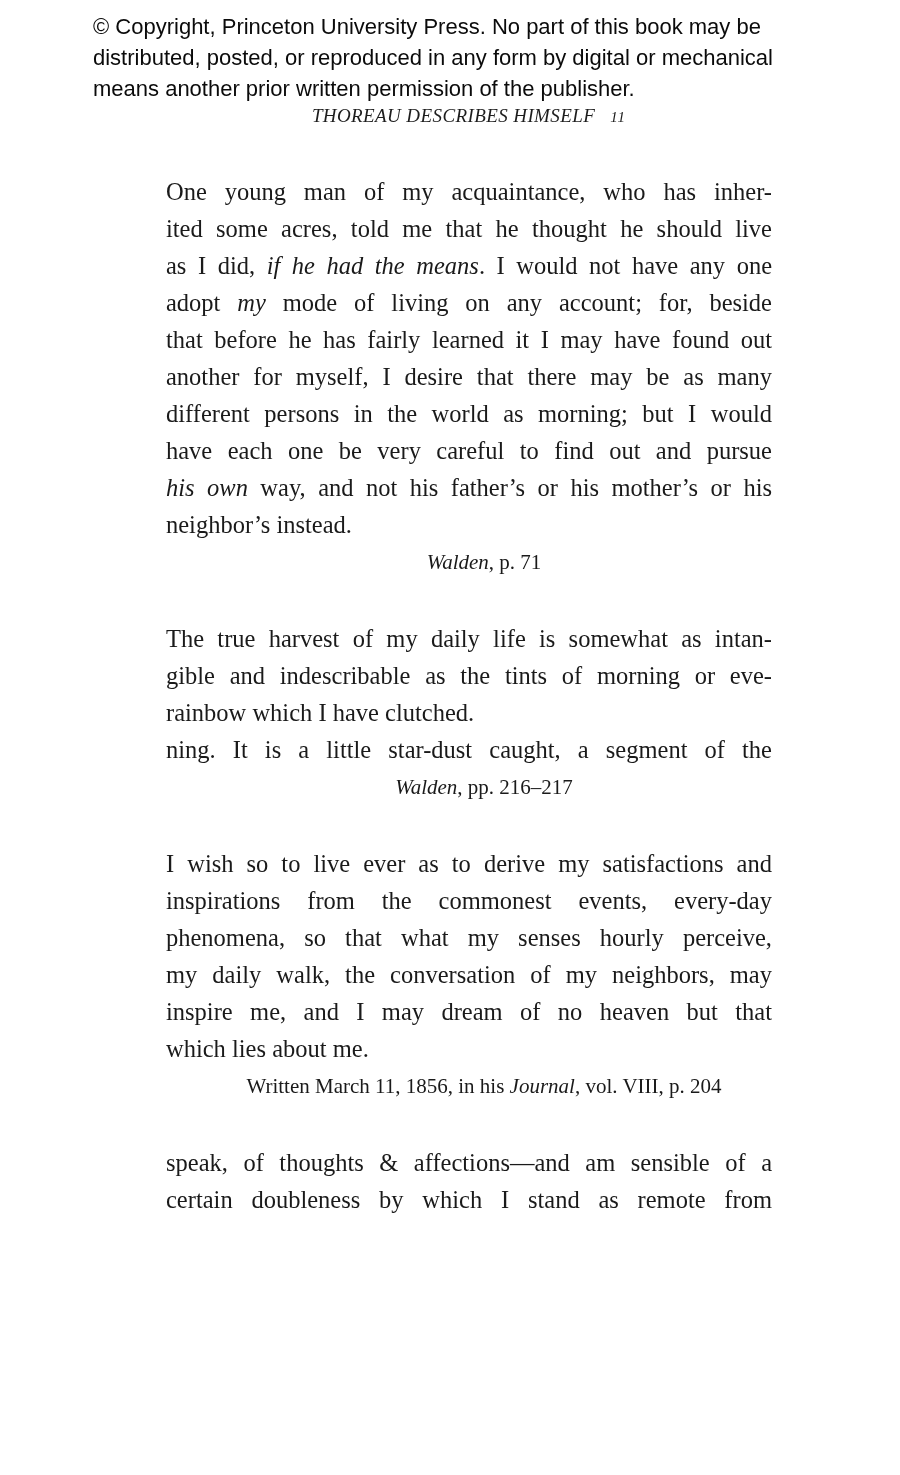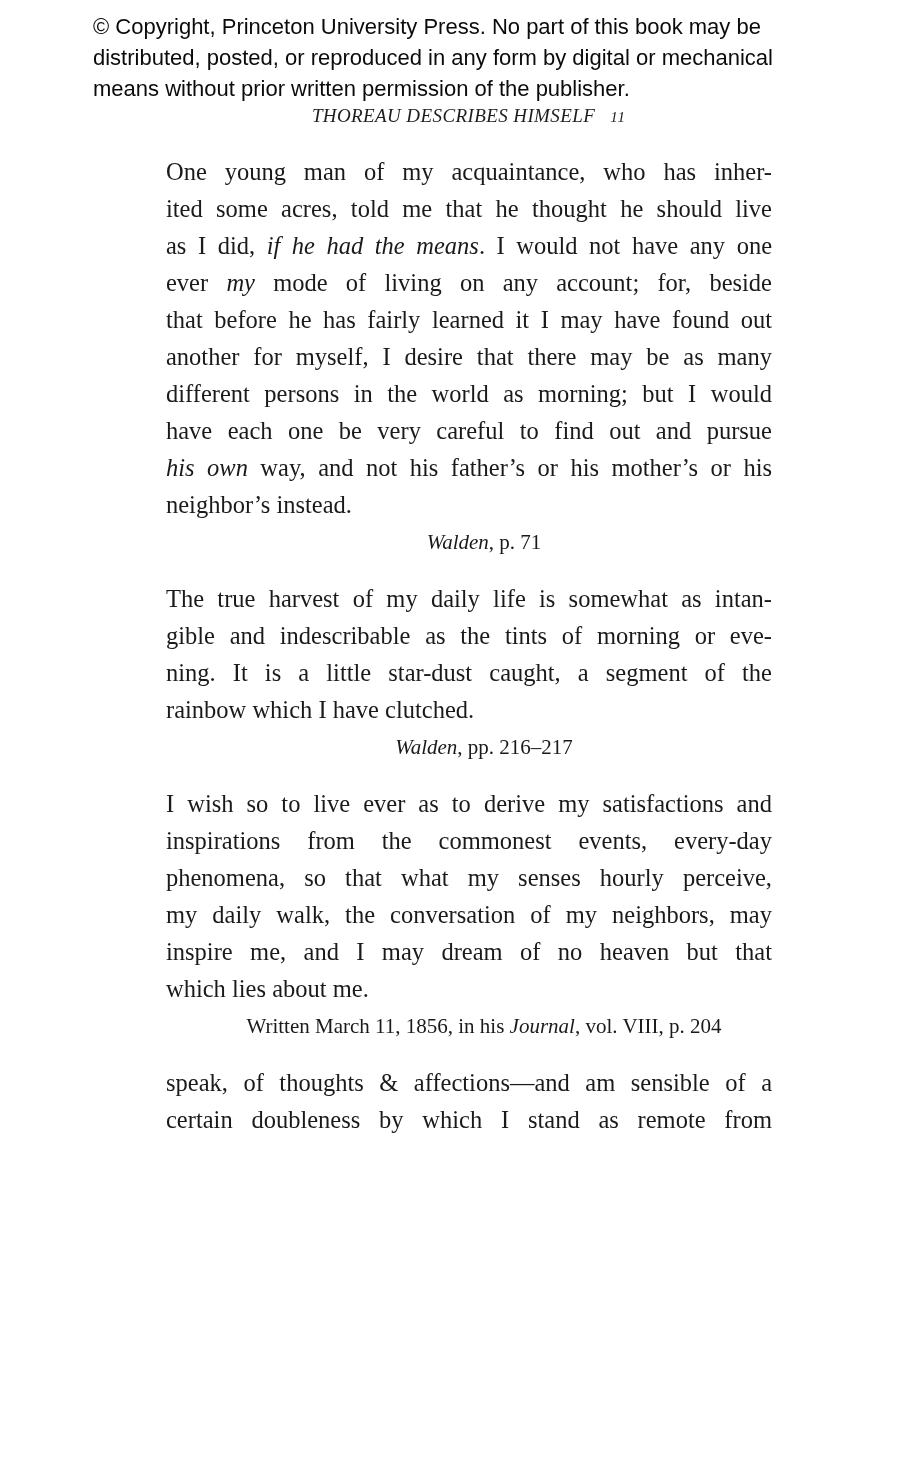--- a/index.html
+++ b/index.html
@@ -38,21 +38,21 @@
     text-align: right;
   }
   .quotes {
     margin-left: 166px;
     width: 606px;
     font-family: "Liberation Serif", serif;
     font-size: 24.5px;
     line-height: 37px;
     color: #1a1a1a;
   }
-  .quote-paragraph { margin-top: 24px; }
+  .quote-paragraph { margin-top: 44px; }
   .quote-paragraph:first-child { }
   .quote-line {
     text-align: justify;
     text-align-last: justify;
   }
   .quote-line.last { text-align-last: left; }
   .quote-citation {
     margin-top: 5px;
     padding-left: 30px;
     font-size: 21px;
@@ -74,46 +74,46 @@
   }
 </style>
 </head>
 <body>
 
 <div class="page">
 
   <div class="copyright">
     <div>© Copyright, Princeton University Press. No part of this book may be</div>
     <div>distributed, posted, or reproduced in any form by digital or mechanical</div>
-    <div>means without prior written permission of the publisher.</div>
+    <div>means another prior written permission of the publisher.</div>
   </div>
 
   <div class="running-head">
     <span>THOREAU DESCRIBES HIMSELF</span><span class="pagenum">11</span>
   </div>
 
   <div class="quotes">
       <div class="quote-paragraph">
         <div class="quote-line"><span>One young man of my acquaintance, who has inher-</span></div>
         <div class="quote-line"><span>ited some acres, told me that he thought he should live</span></div>
         <div class="quote-line"><span>as I did, </span><span class="it">if he had the means</span><span>. I would not have any one</span></div>
-        <div class="quote-line"><span>ever </span><span class="it">my</span><span> mode of living on any account; for, beside</span></div>
+        <div class="quote-line"><span>adopt </span><span class="it">my</span><span> mode of living on any account; for, beside</span></div>
         <div class="quote-line"><span>that before he has fairly learned it I may have found out</span></div>
         <div class="quote-line"><span>another for myself, I desire that there may be as many</span></div>
         <div class="quote-line"><span>different persons in the world as morning; but I would</span></div>
         <div class="quote-line"><span>have each one be very careful to find out and pursue</span></div>
         <div class="quote-line"><span class="it">his own</span><span> way, and not his father’s or his mother’s or his</span></div>
         <div class="quote-line last"><span>neighbor’s instead.</span></div>
       </div>
       <div class="quote-citation"><span class="it">Walden</span><span>, p. 71</span></div>
       <div class="quote-paragraph">
         <div class="quote-line"><span>The true harvest of my daily life is somewhat as intan-</span></div>
         <div class="quote-line"><span>gible and indescribable as the tints of morning or eve-</span></div>
+        <div class="quote-line last"><span>rainbow which I have clutched.</span></div>
         <div class="quote-line"><span>ning. It is a little star-dust caught, a segment of the</span></div>
-        <div class="quote-line last"><span>rainbow which I have clutched.</span></div>
       </div>
       <div class="quote-citation"><span class="it">Walden</span><span>, pp. 216–217</span></div>
       <div class="quote-paragraph">
         <div class="quote-line"><span>I wish so to live ever as to derive my satisfactions and</span></div>
         <div class="quote-line"><span>inspirations from the commonest events, every-day</span></div>
         <div class="quote-line"><span>phenomena, so that what my senses hourly perceive,</span></div>
         <div class="quote-line"><span>my daily walk, the conversation of my neighbors, may</span></div>
         <div class="quote-line"><span>inspire me, and I may dream of no heaven but that</span></div>
         <div class="quote-line last"><span>which lies about me.</span></div>
       </div>

